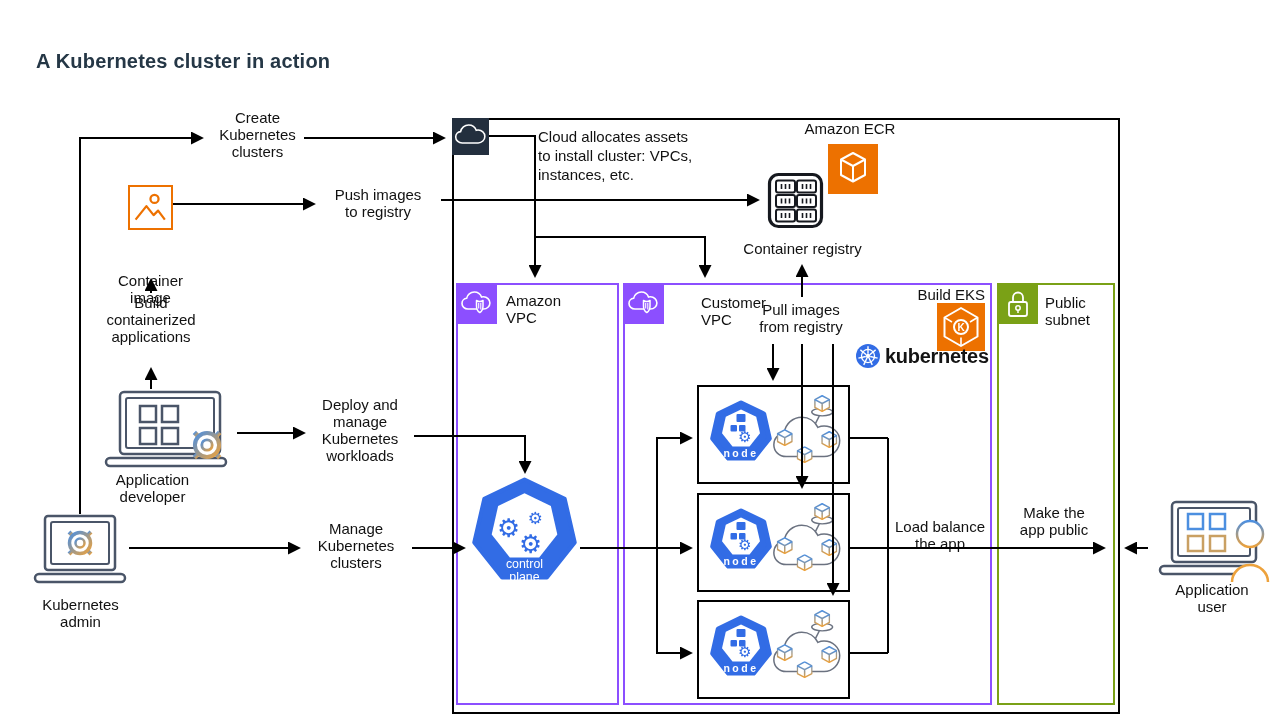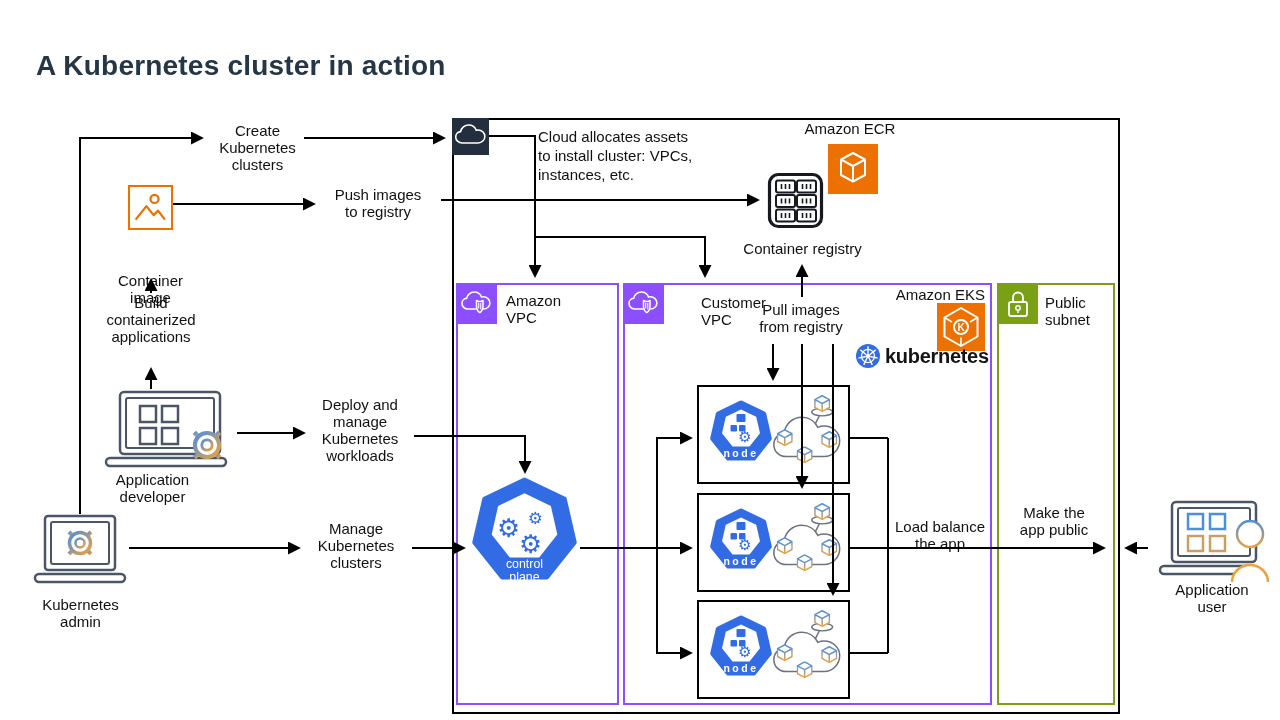--- a/index.html
+++ b/index.html
@@ -2,21 +2,21 @@
 <html><head>
 <meta charset="utf-8">
 <style>
   html,body{margin:0;padding:0;}
   body{width:1280px;height:720px;position:relative;background:#fff;
        font-family:"Liberation Sans",sans-serif;overflow:hidden;}
   .lbl{position:absolute;white-space:pre-line;font-size:15px;line-height:17px;
        color:#111;text-align:center;z-index:3;}
   .lbl.left{text-align:left;}
   .lbl.right{text-align:right;}
-  #page-title{position:absolute;left:36px;top:50px;font-size:28px;font-weight:bold;
+  #page-title{position:absolute;left:36px;top:50px;font-size:20px;font-weight:bold;
        color:#253746;letter-spacing:.2px;z-index:3;text-align:center;}
   .box{position:absolute;background:transparent;z-index:1;}
   #outer-box{left:452px;top:118px;width:664px;height:592px;border:2px solid #000;z-index:0;}
   .vpc-box{border:2px solid #8C4FFF;}
   #amazon-vpc-box{left:456px;top:283px;width:159px;height:418px;}
   #customer-vpc-box{left:623px;top:283px;width:365px;height:418px;}
   #public-subnet-box{left:997px;top:283px;width:114px;height:418px;border:2px solid #7AA116;}
   .node-box{position:absolute;left:697px;width:149px;height:95px;border:2px solid #000;
        background:#fff;z-index:1;}
   .corner-ic{position:absolute;width:40px;height:40px;z-index:2;}
@@ -118,21 +118,21 @@
 </div>
 <div class="node-box" style="top:600px;">
   <svg class="svg-ic" style="left:10px;top:13px" width="64" height="68">
       <use href="#nodeicon"></use>
     </svg>
   <svg class="svg-ic" style="left:72px;top:4px" width="72" height="80">
       <use href="#cloudcubes" width="72" height="80"></use>
     </svg>
 </div>
 
-<div class="lbl" style="left:185px;top:122px;width:145px;text-align:center;">Create
+<div class="lbl" style="left:185px;top:109px;width:145px;text-align:center;">Create
 Kubernetes
 clusters</div>
 
 <div id="container-image-frame">
   <svg width="36" height="36" viewBox="0 0 40 40" style="margin:2px">
     <circle cx="25" cy="11" r="4.5" fill="none" stroke="#ED7100" stroke-width="2.5"></circle>
     <path d="M4 34 L16 19 L24 29 L29 24 L36.5 34" fill="none" stroke="#ED7100" stroke-width="2.5" stroke-linejoin="round"></path>
   </svg>
 </div>
 <div class="lbl" style="left:103px;top:236px;width:95px;margin-top:36px;">Container
@@ -253,21 +253,21 @@
   <rect width="40" height="40" fill="#8C4FFF"></rect>
   <path d="M11 25 C7.5 25 5 22.4 5 19.4 C5 16.8 7 14.6 9.6 14.3 C10.2 10.6 13.5 8 17.3 8
            C20.7 8 23.5 10.1 24.6 13.1 C25.2 12.9 25.9 12.8 26.5 12.8 C30 12.8 32.9 15.6 32.9 19
            C32.9 22.4 30 25 26.5 25 Z" fill="none" stroke="#fff" stroke-width="1.6"></path>
   <path d="M19.5 16.5 C21.5 17.8 24 17.8 26 16.5 V22 C26 26.5 22.8 28.6 22.8 28.6 C22.8 28.6 19.5 26.5 19.5 22 Z" fill="#8C4FFF" stroke="#fff" stroke-width="1.5" stroke-linejoin="round"></path>
   <path d="M21.7 19 V24.5 M23.8 19 V25.5" stroke="#fff" stroke-width="1.1" fill="none"></path>
 </svg>
 <div class="lbl left" style="left:673px;top:294px;width:80px;margin-left:28px;">Customer
 VPC</div>
 
-<div class="lbl right" style="left:870px;top:286px;width:115px;">Amazon EKS</div>
+<div class="lbl right" style="left:870px;top:286px;width:115px;">Build EKS</div>
 <svg class="svg-ic" style="left:937px;top:303px" width="48" height="48" viewBox="0 0 48 48">
   <rect width="48" height="48" fill="#ED7100"></rect>
   <polygon points="24,5 40.5,14.5 40.5,33.5 24,43 7.5,33.5 7.5,14.5" fill="none" stroke="#fff" stroke-width="2" stroke-linejoin="round"></polygon>
   <path d="M40.5 14.5 L33 19 M24 43 V34.5 M7.5 14.5 L15 19" stroke="#fff" stroke-width="1.6" fill="none"></path>
   <circle cx="24" cy="24" r="7" fill="#ED7100" stroke="#fff" stroke-width="2"></circle>
   <text x="24" y="27.8" font-size="10" font-weight="bold" fill="#fff" text-anchor="middle" font-family="'Liberation Sans',sans-serif">K</text>
 </svg>
 
 <div id="k8s-wordmark">
   <svg width="24" height="24" viewBox="0 0 22 22">

